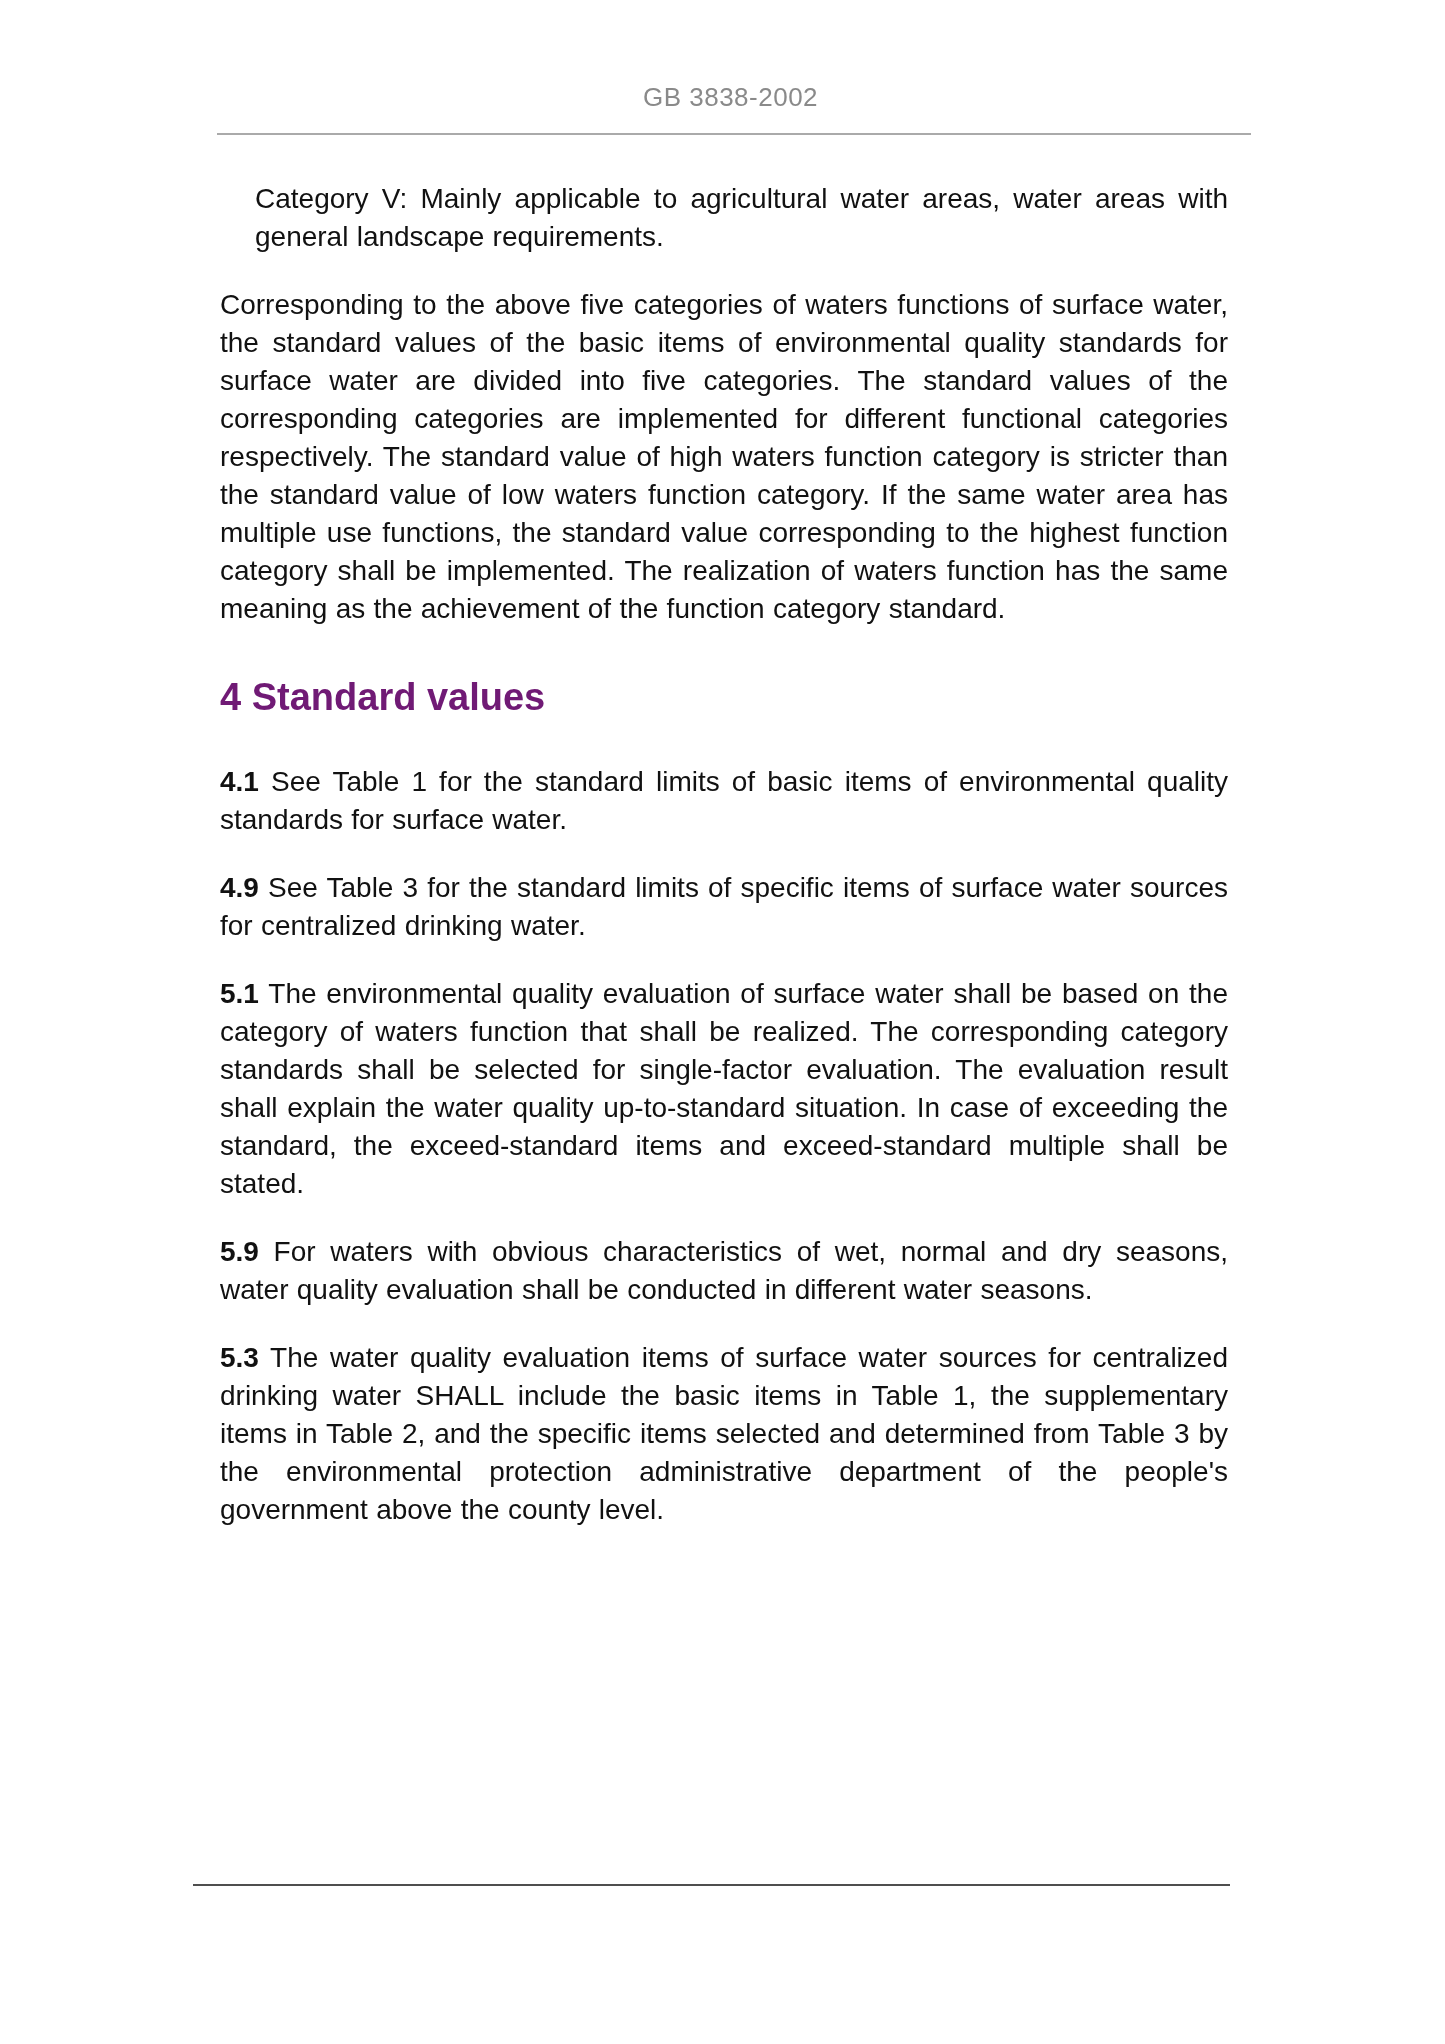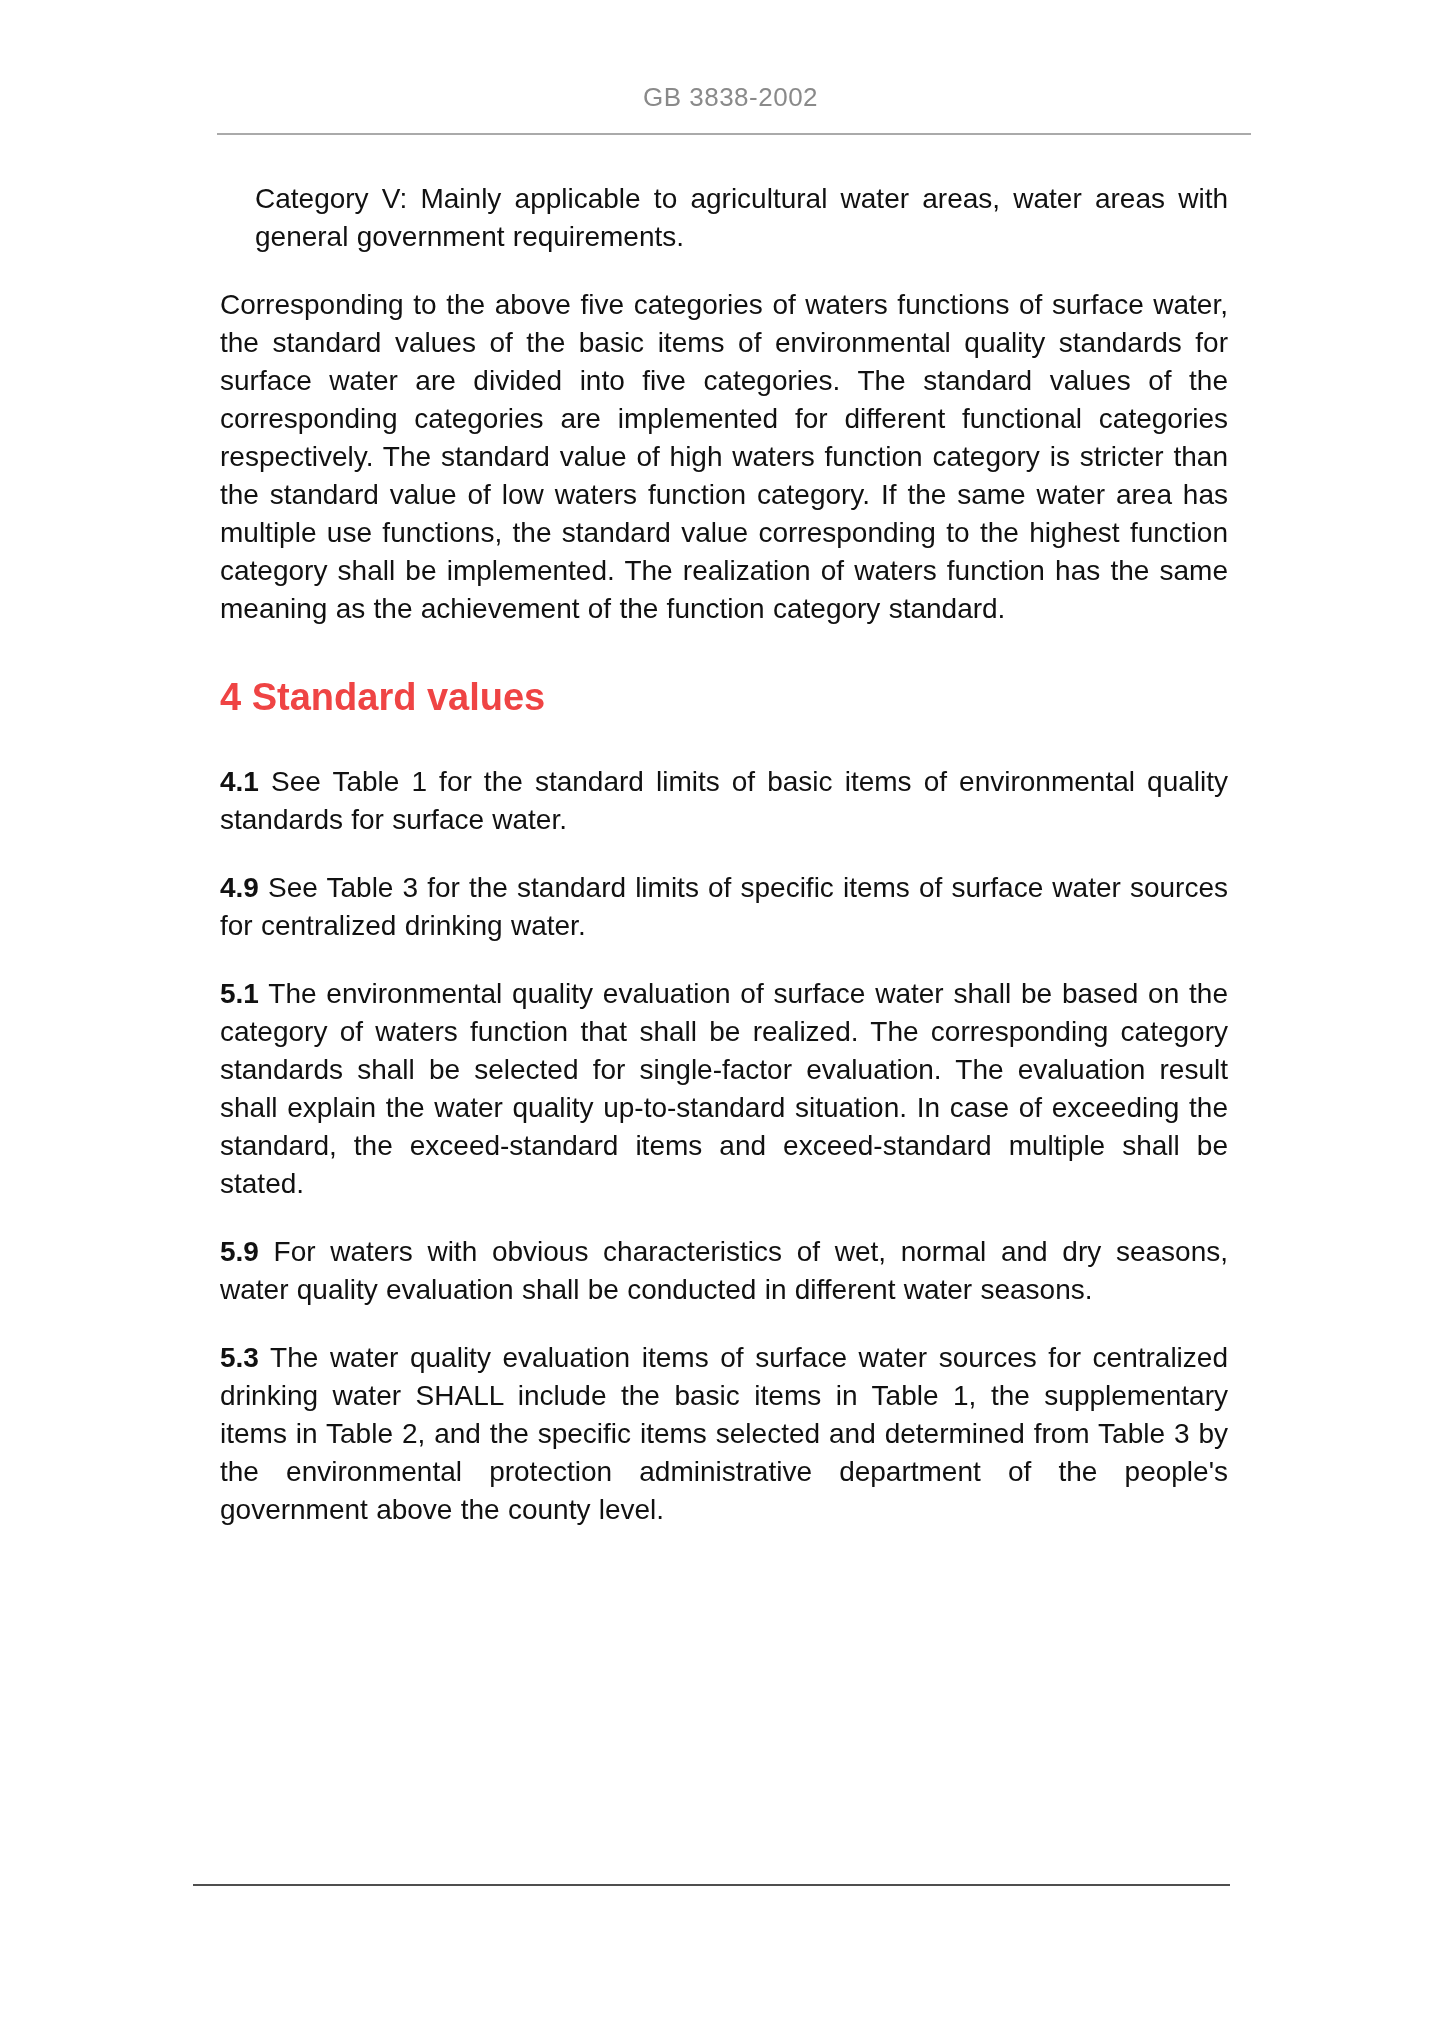--- a/index.html
+++ b/index.html
@@ -47,21 +47,21 @@
     word-spacing: 0.5px;
   }
   .para.first { margin-top: 180px; }
   .para.indent { margin-left: 35px; }
   .clause-num { font-weight: bold; }
   h2.section-heading {
     font-size: 38px;
     line-height: 44px;
     font-weight: bold;
     margin: 47px 0 44px 0;
-    color: #ef4444;
+    color: #701a75;
   }
 
   
   .footer-rule {
     position: absolute;
     left: 193px; top: 1884px;
     width: 1037px; height: 2px;
     background: #4f4f4f;
   }
   .footer-row {
@@ -90,21 +90,21 @@
 </head>
 <body>
 
 <div class="page">
 
   <div class="doc-number">GB 3838-2002</div>
   <div class="header-rule"></div>
 
   <div class="content">
 
-    <p class="para indent first">Category V: Mainly applicable to agricultural water areas, water areas with general government requirements.</p>
+    <p class="para indent first">Category V: Mainly applicable to agricultural water areas, water areas with general landscape requirements.</p>
 
     <p class="para">Corresponding to the above five categories of waters functions of surface water, the standard values of the basic items of environmental quality standards for surface water are divided into five categories. The standard values of the corresponding categories are implemented for different functional categories respectively. The standard value of high waters function category is stricter than the standard value of low waters function category. If the same water area has multiple use functions, the standard value corresponding to the highest function category shall be implemented. The realization of waters function has the same meaning as the achievement of the function category standard.</p>
 
     <h2 class="section-heading">4 Standard values</h2>
 
     <p class="para"><span class="clause-num">4.1</span> <span>See Table 1 for the standard limits of basic items of environmental quality standards for surface water.</span></p>
 
 
     <p class="para"><span class="clause-num">4.9</span> <span>See Table 3 for the standard limits of specific items of surface water sources for centralized drinking water.</span></p>
 

